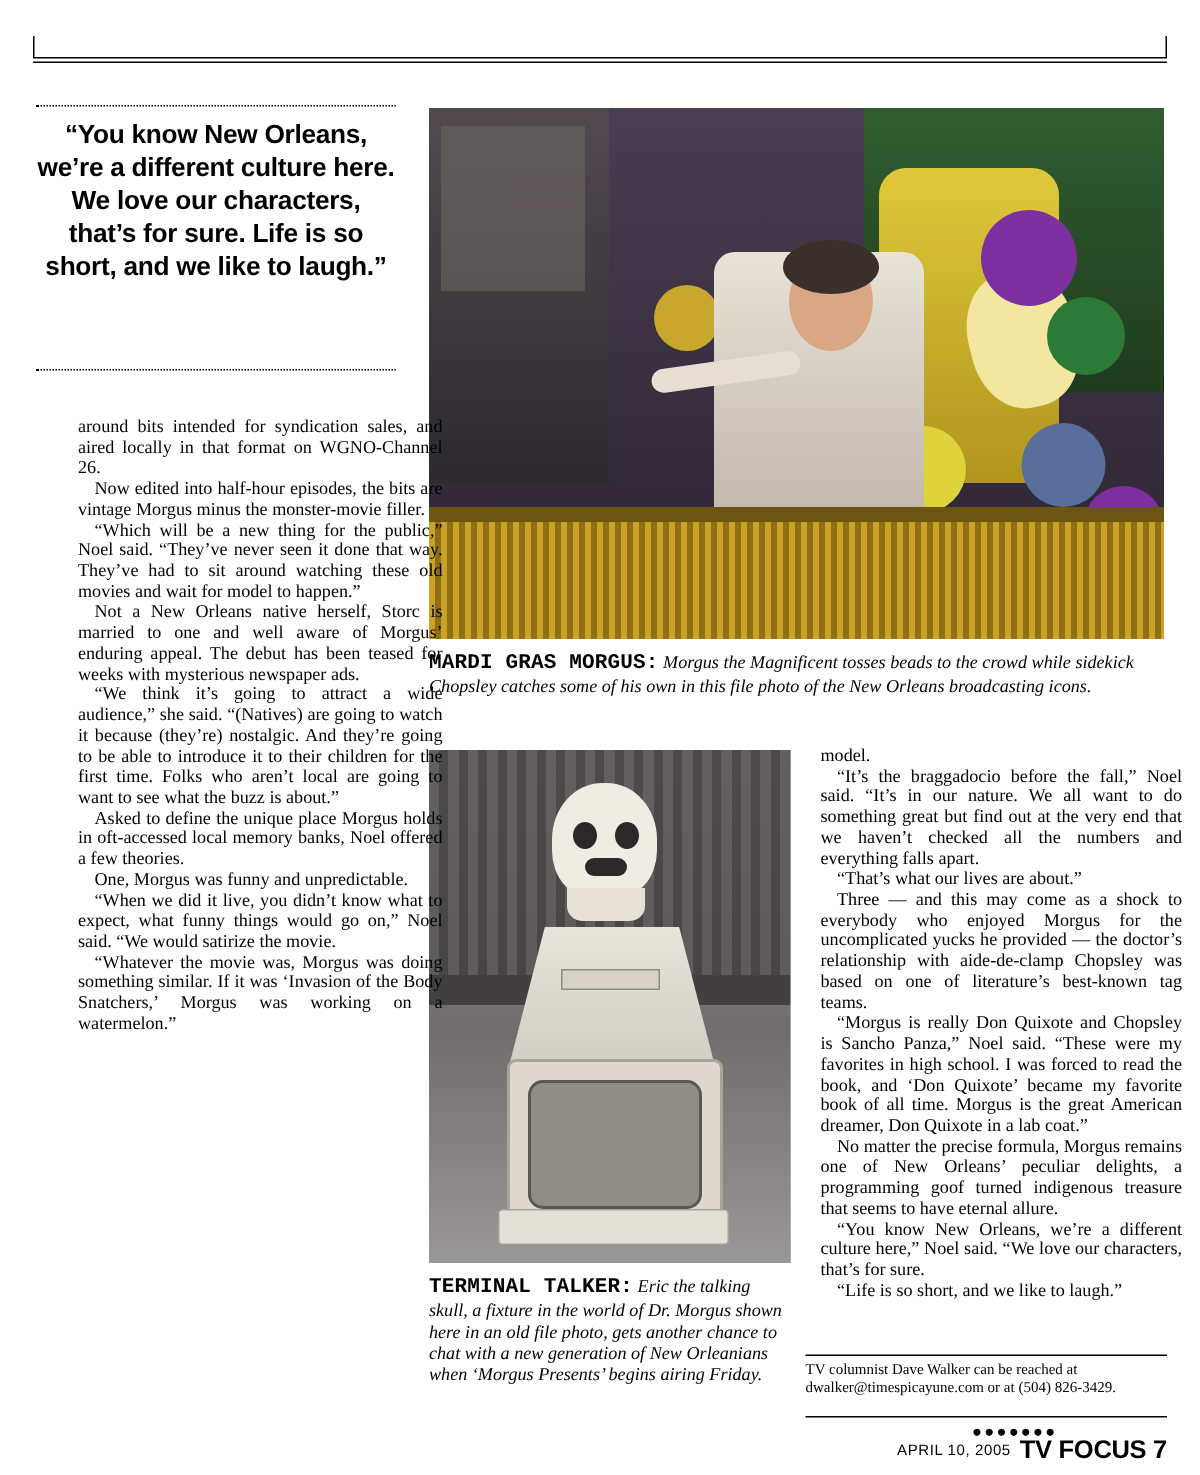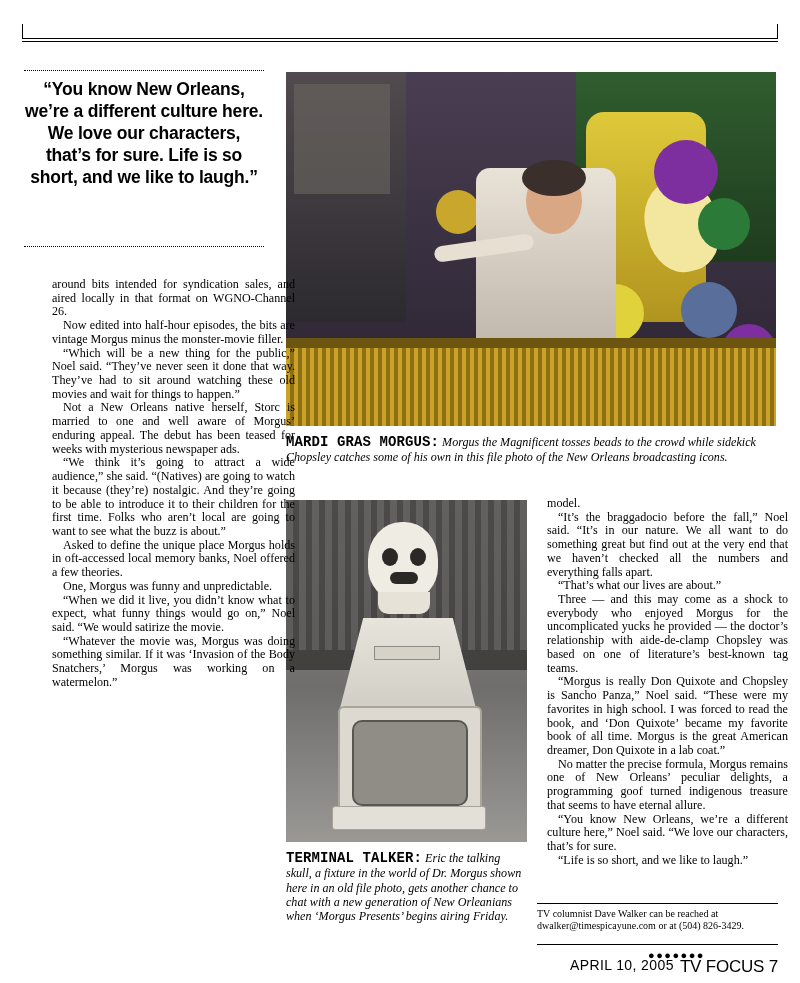--- a/index.html
+++ b/index.html
@@ -135,28 +135,28 @@
     font-size: 11px; letter-spacing: 1.5px;
     color: #000;
   }
   .folio {
     position: absolute;
     right: 22px; top: 957px;
     text-align: right;
     font-family: "Liberation Sans", sans-serif;
   }
   .folio .date {
-    font-size: 14px;
+    font-size: 10px;
     letter-spacing: 0.4px;
     vertical-align: 2px;
     margin-right: 6px;
   }
   .folio .mast {
     font-size: 17px;
-    font-weight: normal;
+    font-weight: bold;
     letter-spacing: -0.2px;
     margin-top: 41px;
   }
 
   
   .ph-bg { position: absolute; inset: 0; }
   .blob { position: absolute; border-radius: 50%; }
   .strip { position: absolute; }
 </style>
 </head>
@@ -231,21 +231,21 @@
     <div class="strip" style="left:-4px;top:186px;width:250px;height:34px;color:#bdbab3;font-family:'Liberation Sans',sans-serif;font-size:26px;font-weight:bold;opacity:.35;"></div>
   </div>
 
   <div class="caption caption-bottom">
     <span class="lead">TERMINAL TALKER:</span><span class="ital"> Eric the talking skull, a fixture in the world of Dr. Morgus shown here in an old file photo, gets another chance to chat with a new generation of New Orleanians when ‘Morgus Presents’ begins airing Friday.</span>
   </div>
 
   <div class="col col-left">
     <p class="noindent">around bits intended for syndication sales, and aired locally in that format on WGNO-Channel 26.</p>
     <p>Now edited into half-hour episodes, the bits are vintage Morgus minus the monster-movie filler.</p>
-    <p>“Which will be a new thing for the public,” Noel said. “They’ve never seen it done that way. They’ve had to sit around watching these old movies and wait for things to happen.”</p>
+    <p>“Which will be a new thing for the public,” Noel said. “They’ve never seen it done that way. They’ve had to sit around watching these old movies and wait for model to happen.”</p>
     <p>Not a New Orleans native herself, Storc is married to one and well aware of Morgus’ enduring appeal. The debut has been teased for weeks with mysterious newspaper ads.</p>
     <p>“We think it’s going to attract a wide audience,” she said. “(Natives) are going to watch it because (they’re) nostalgic. And they’re going to be able to introduce it to their children for the first time. Folks who aren’t local are going to want to see what the buzz is about.”</p>
     <p>Asked to define the unique place Morgus holds in oft-accessed local memory banks, Noel offered a few theories.</p>
     <p>One, Morgus was funny and unpredictable.</p>
     <p>“When we did it live, you didn’t know what to expect, what funny things would go on,” Noel said. “We would satirize the movie.</p>
     <p>“Whatever the movie was, Morgus was doing something similar. If it was ‘Invasion of the Body Snatchers,’ Morgus was working on a watermelon.”</p>
   </div>
 
   <div class="col col-right">
     <p class="noindent">model.</p>

